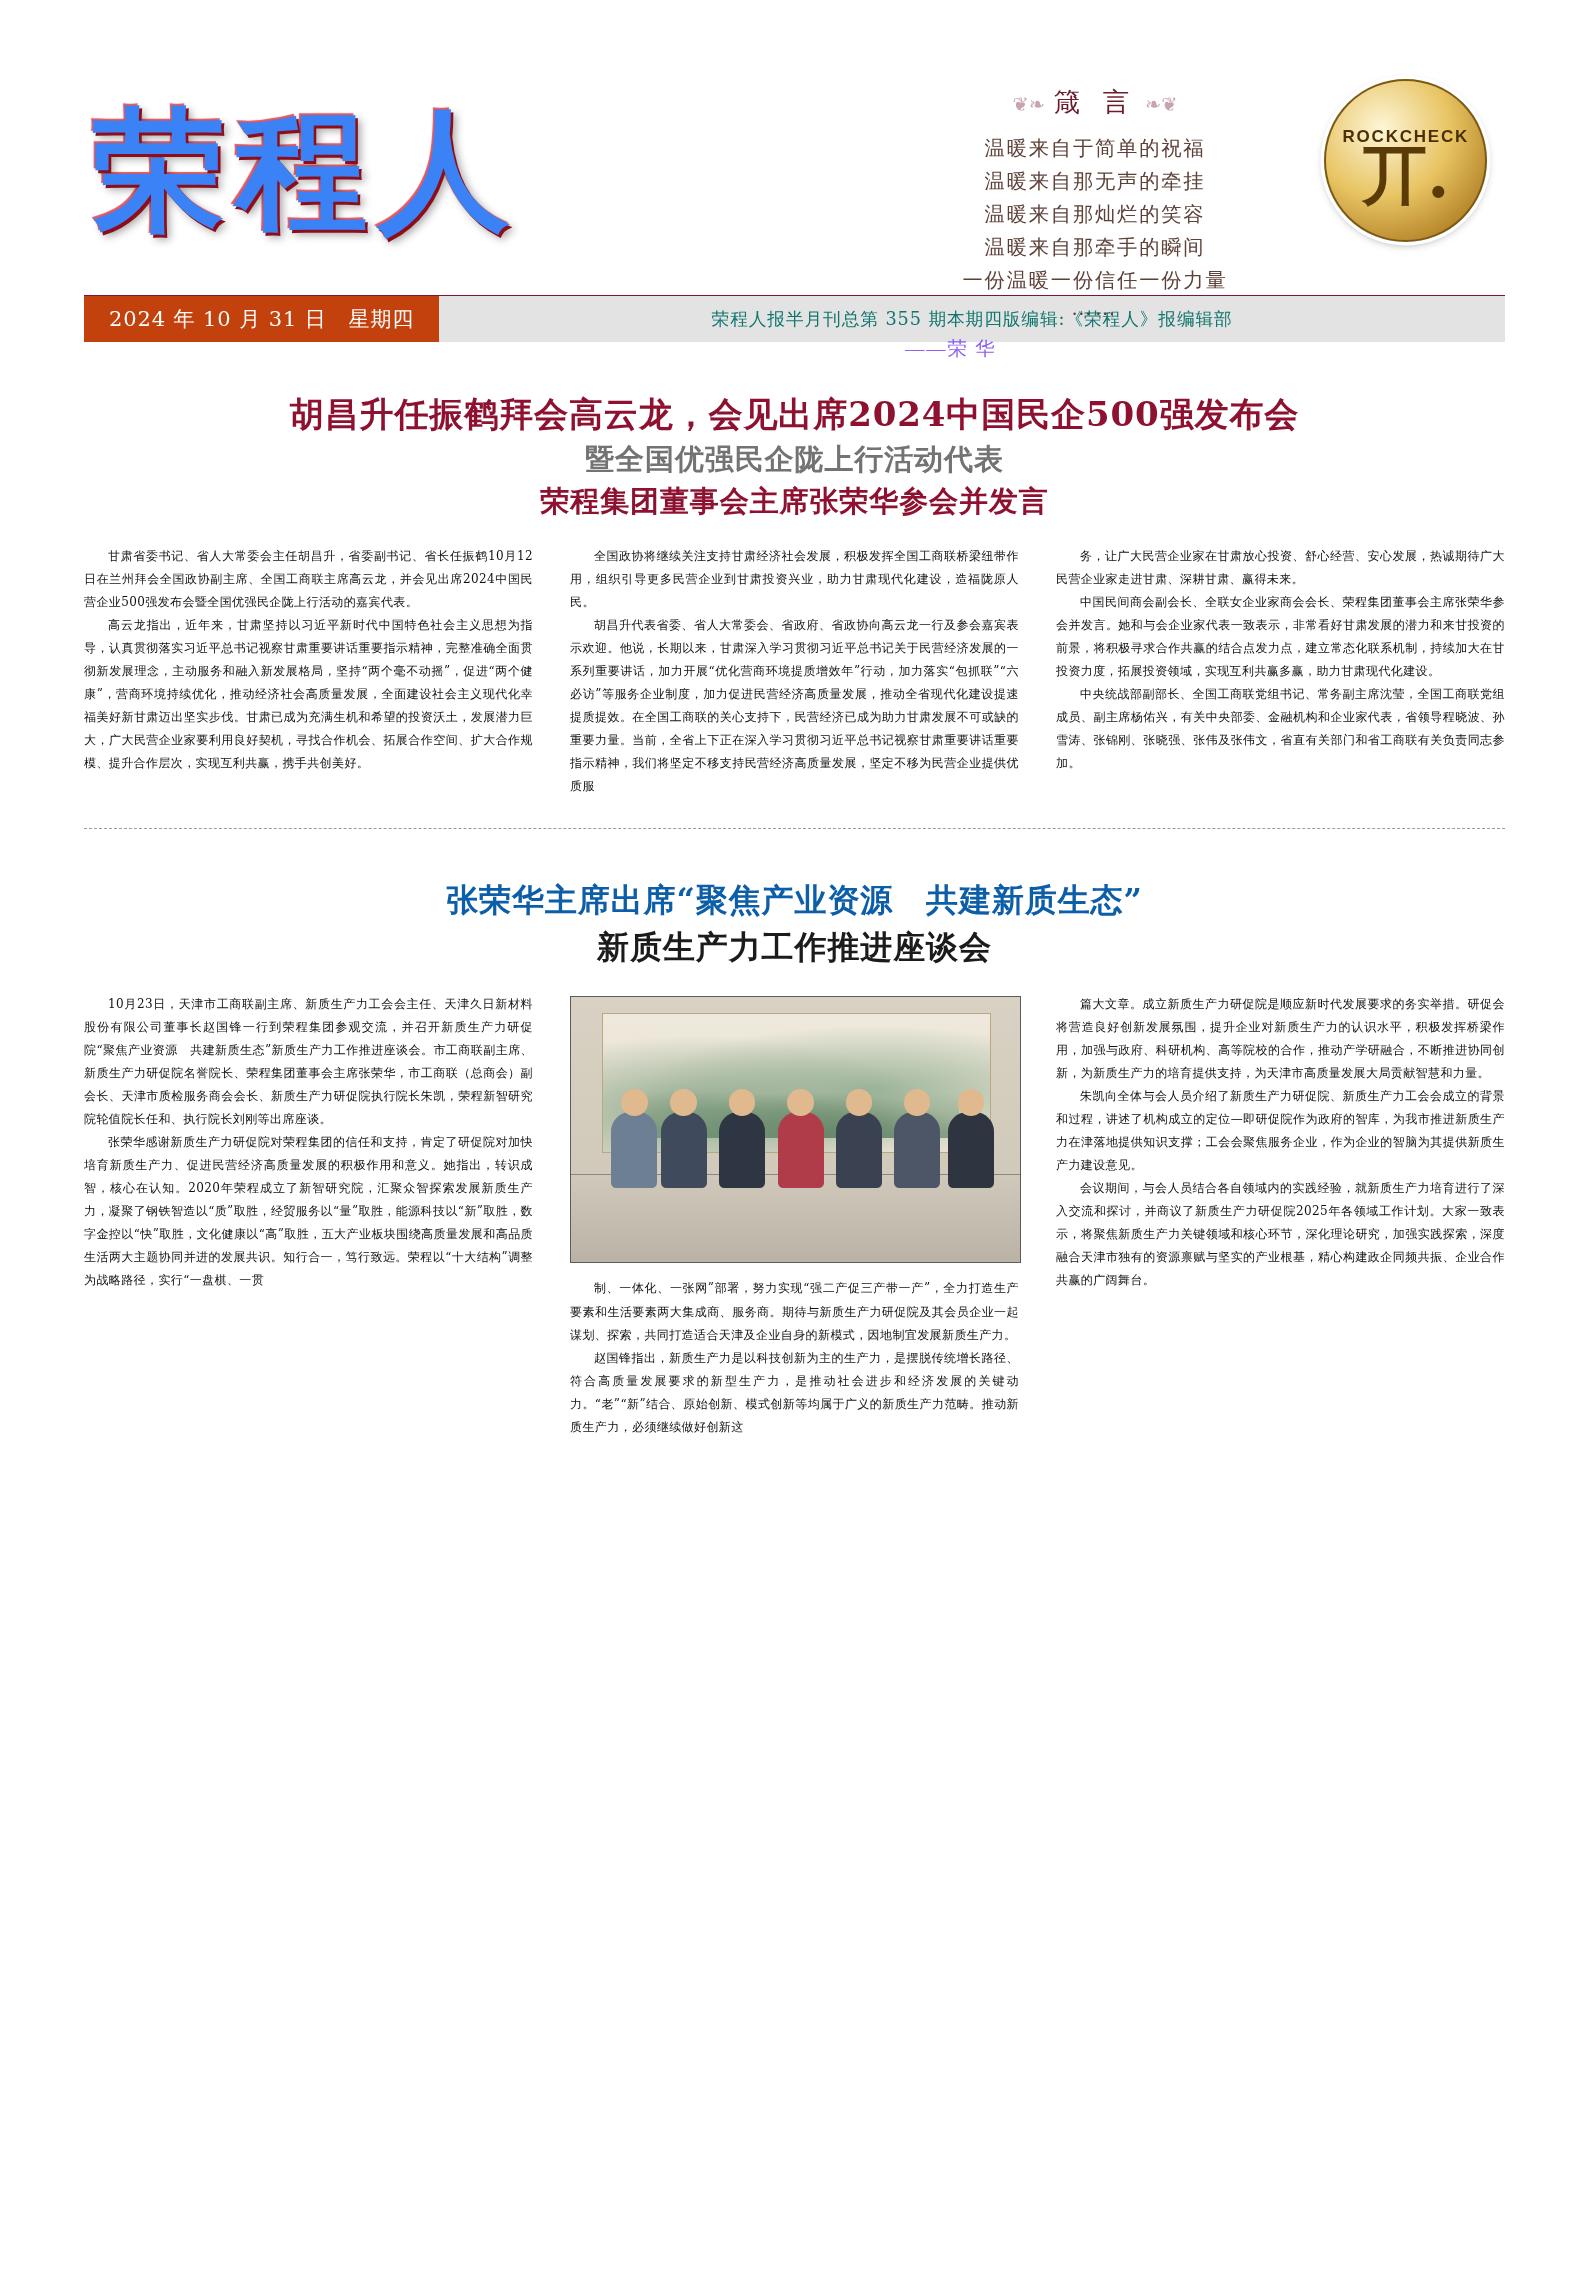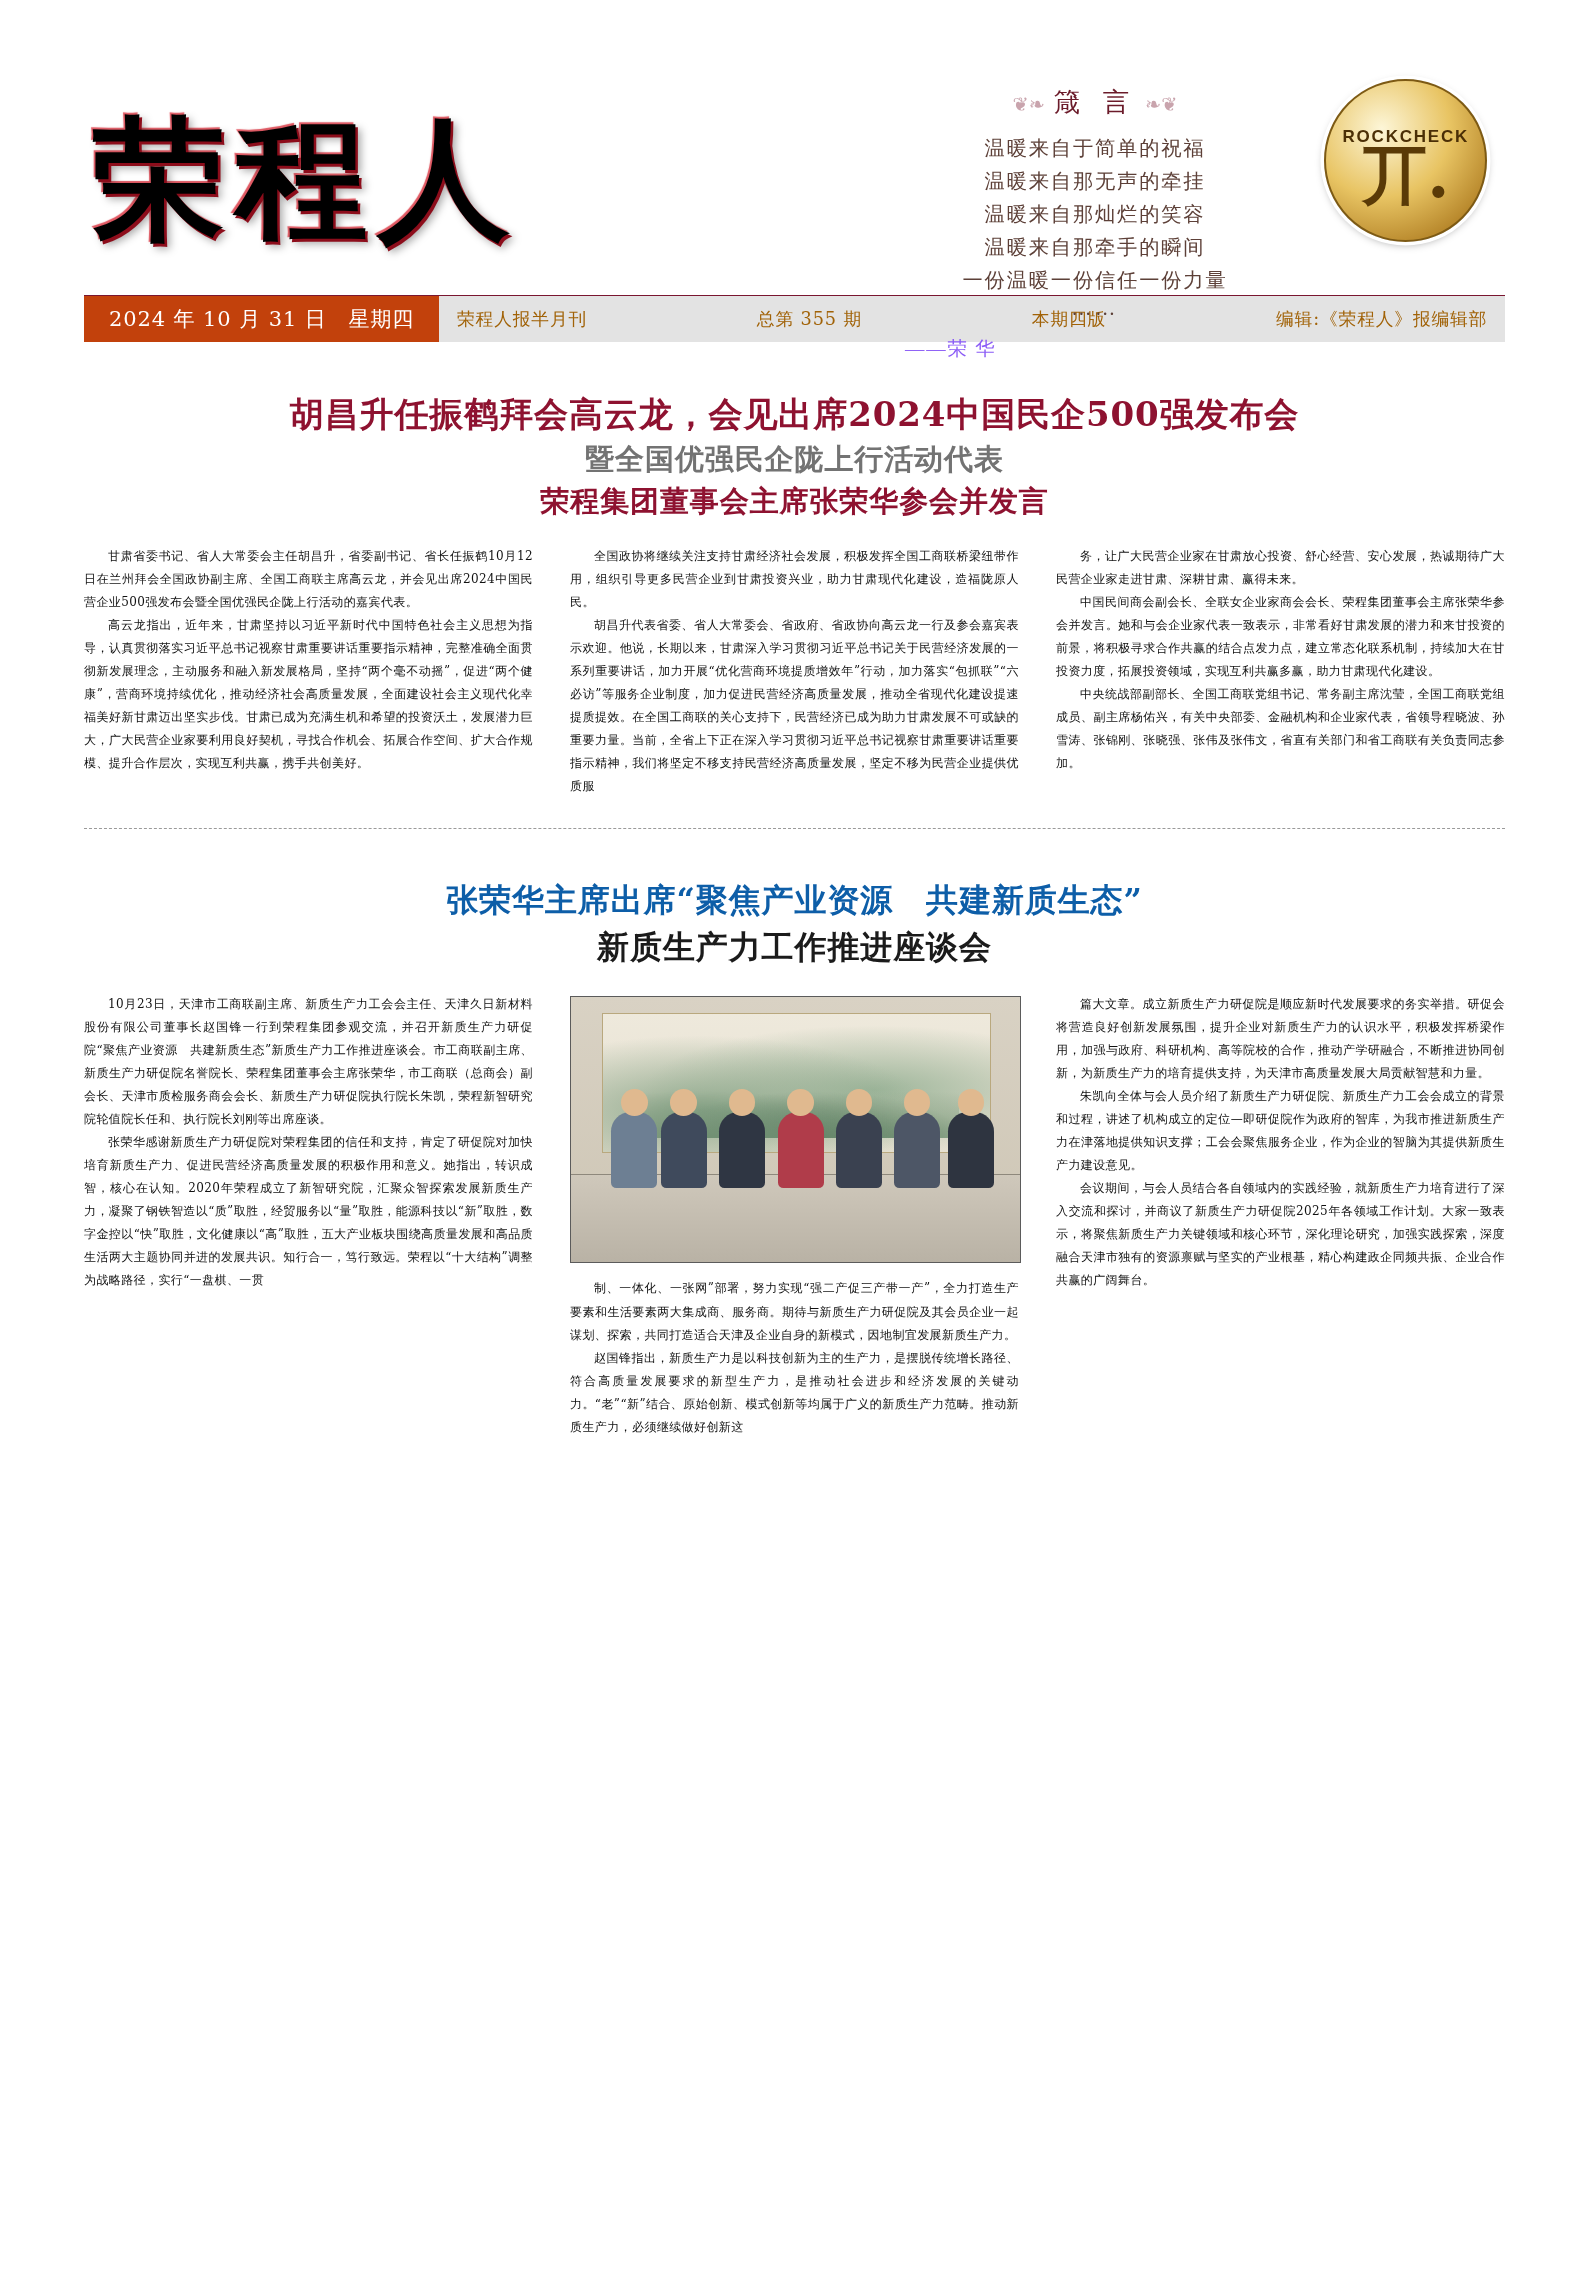--- a/index.html
+++ b/index.html
@@ -22,25 +22,25 @@
     position:relative;
     height:291px;
     display:flex;
     align-items:flex-start;
   }
   .logo-wrap{
     position:absolute;left:8.8px;top:115px;
     width:706px;
   }
   .logo-text{
-    font-family:Liberation Serif, serif;
+    font-family:Liberation Mono, monospace;
     font-size:132px;
     font-weight:bold;
     letter-spacing:10.6px;
-    color:#000000;
+    color:#3b82f6;
     text-shadow:
        2.6px 2.6px 0 #8d0d1b,
        5.3px 5.3px 8.8px rgba(0,0,0,.35),
       -1.8px -1.8px 0.9px #e25a64;
     line-height:1;
     white-space:nowrap;
   }
   .poem-block{
     position:absolute;
     left:821px;top:84px;
@@ -102,22 +102,22 @@
     border-top:1.8px solid #7a1630;
     margin-top:3.5px;
   }
   .infobar .date{
     background:#c2410c;color:#fff;
     padding:0 25px;display:flex;align-items:center;
     font-size:21px;letter-spacing:0.9px;
     font-family:"DejaVu Serif",serif;
   }
   .infobar .meta{
-    flex:1;display:flex;align-items:center;justify-content:space-between;
-    font-size:17.7px;color:#a16207;letter-spacing:0.9px;
+    flex:1;display:flex;align-items:center;justify-content:center;
+    font-size:17.7px;color:#0f766e;letter-spacing:0.9px;
     font-family:"DejaVu Serif",serif;
     padding:0 17.7px;
   }
 
   
   .article{padding-top:48px;}
   .headline{
     text-align:center;
     font-family:"DejaVu Serif",serif;
     font-weight:bold;

